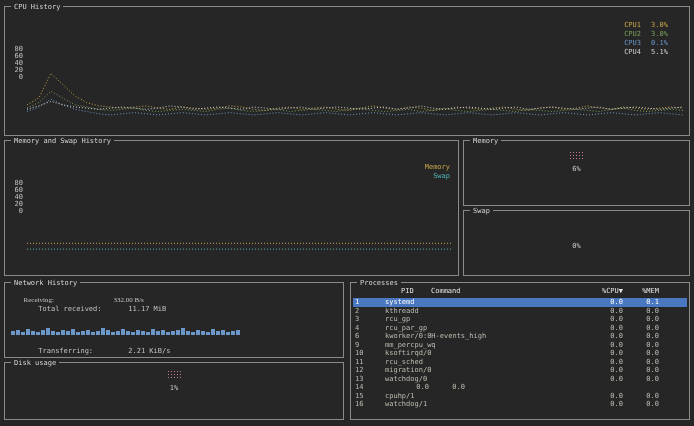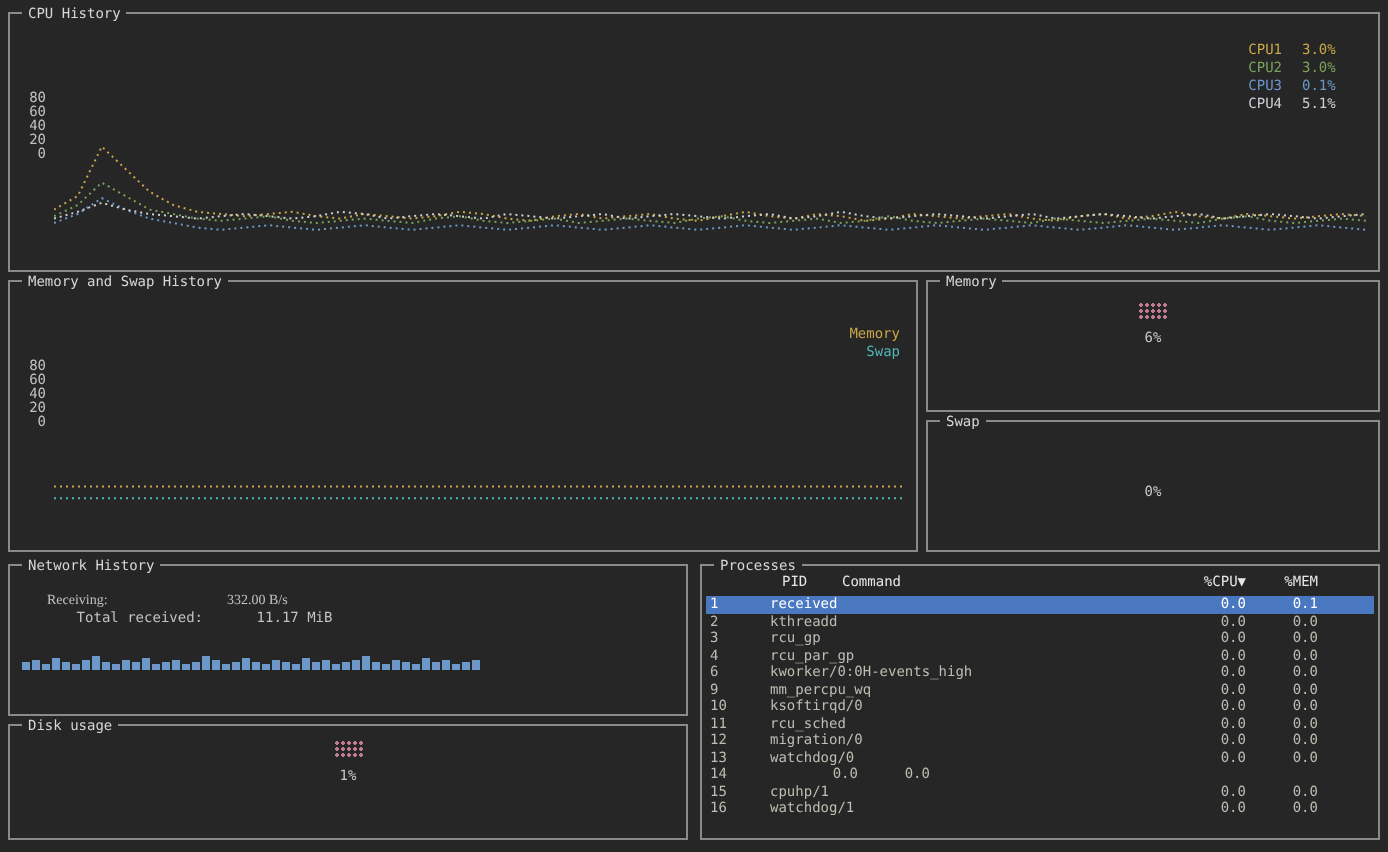--- a/index.html
+++ b/index.html
@@ -58,21 +58,21 @@
   #p-swap .gaugebox { justify-content:center; padding-top:0; }
 
   .netline { position:absolute; left:8px; white-space:pre; }
   .netline .nlabel { display:inline-block; width:90px; }
   #net-l1 { top:5px;font-family:Liberation Serif, serif; }
   #net-l2 { top:14px; }
   #net-l3 { top:56px; }
 
   
   .prochead {
-    position:absolute; left:4px; right:4px; top:4px;
+    position:absolute; left:14px; right:4px; top:4px;
     display:flex; color:#e6e6e6; padding-right:26px;padding-left:36px;
   }
   .prows {
     position:absolute; left:2px; right:2px; top:15px; bottom:2px;
     overflow:hidden;
   }
   .prow {
     display:flex; align-items:center; height:8.5px;
     padding:0 28px 0 2px; color:#bdbdb2; cursor:default;
   }
@@ -192,20 +192,23 @@
         <rect x="185" y="21" width="4" height="5" fill="#6b98c9"></rect>
         <rect x="190" y="22" width="4" height="4" fill="#6b98c9"></rect>
         <rect x="195" y="23" width="4" height="3" fill="#6b98c9"></rect>
         <rect x="200" y="20" width="4" height="6" fill="#6b98c9"></rect>
         <rect x="205" y="22" width="4" height="4" fill="#6b98c9"></rect>
         <rect x="210" y="21" width="4" height="5" fill="#6b98c9"></rect>
         <rect x="215" y="23" width="4" height="3" fill="#6b98c9"></rect>
         <rect x="220" y="22" width="4" height="4" fill="#6b98c9"></rect>
         <rect x="225" y="21" width="4" height="5" fill="#6b98c9"></rect>
       </svg>
+    <div class="netline" id="net-l3">
+      <span class="nlabel">Transferring:</span><span>2.21 KiB/s</span>
+    </div>
   </section>
 
   <section class="panel" id="p-disk">
     <span class="ptitle">Disk usage</span>
     <div class="gaugebox">
       <div class="dotgrid" style="background-image: radial-gradient(circle, rgb(196, 122, 144) 40%, transparent 42%); background-size: 3px 3px;"></div>
       <div class="gaugeval">1%</div>
     </div>
   </section>
 
@@ -213,21 +216,21 @@
     <span class="ptitle">Processes</span>
     <div class="prochead">
       <span class="c-pid">PID</span>
       <span class="c-cmd">Command</span>
       <span class="c-cpu">%CPU▼</span>
       <span class="c-mem">%MEM</span>
     </div>
     <div class="prows">
         <div class="prow" style="background: rgb(74, 120, 192); color: rgb(255, 255, 255);">
           <span class="c-pid">1</span>
-          <span class="c-cmd">received</span>
+          <span class="c-cmd">systemd</span>
           <span class="c-cpu">0.0</span>
           <span class="c-mem">0.1</span>
         </div>
         <div class="prow">
           <span class="c-pid">2</span>
           <span class="c-cmd">kthreadd</span>
           <span class="c-cpu">0.0</span>
           <span class="c-mem">0.0</span>
         </div>
         <div class="prow">

